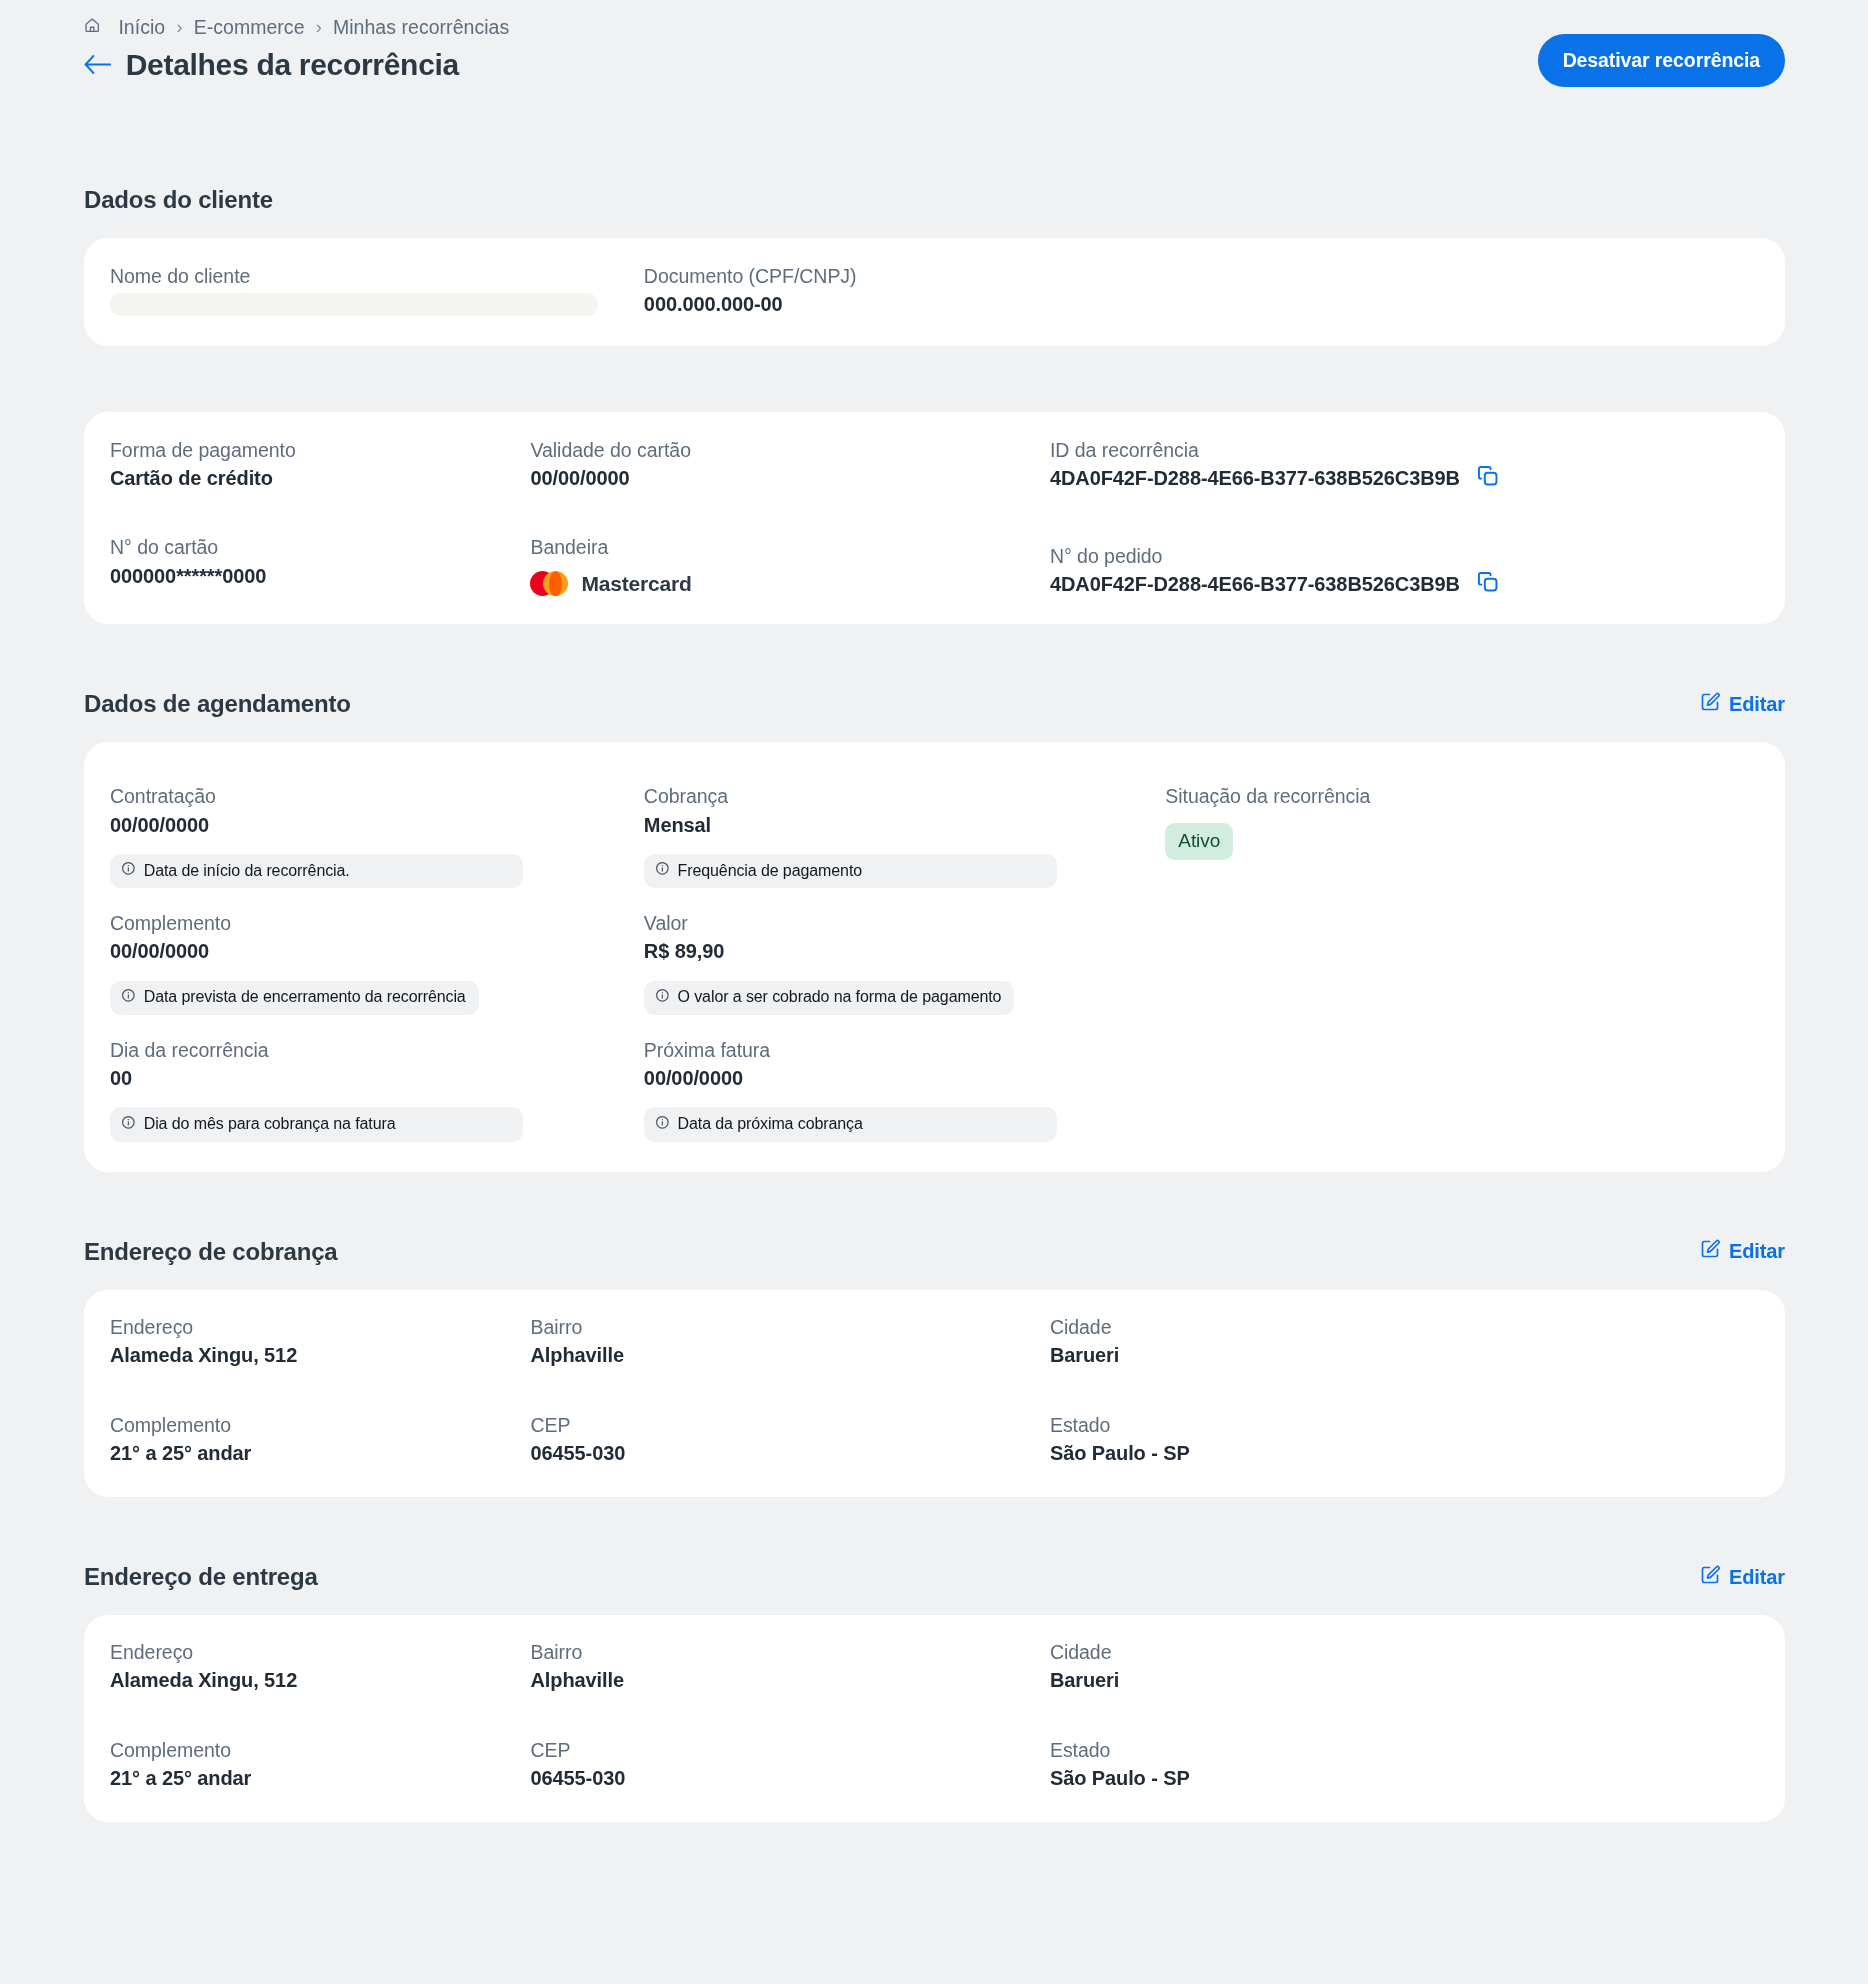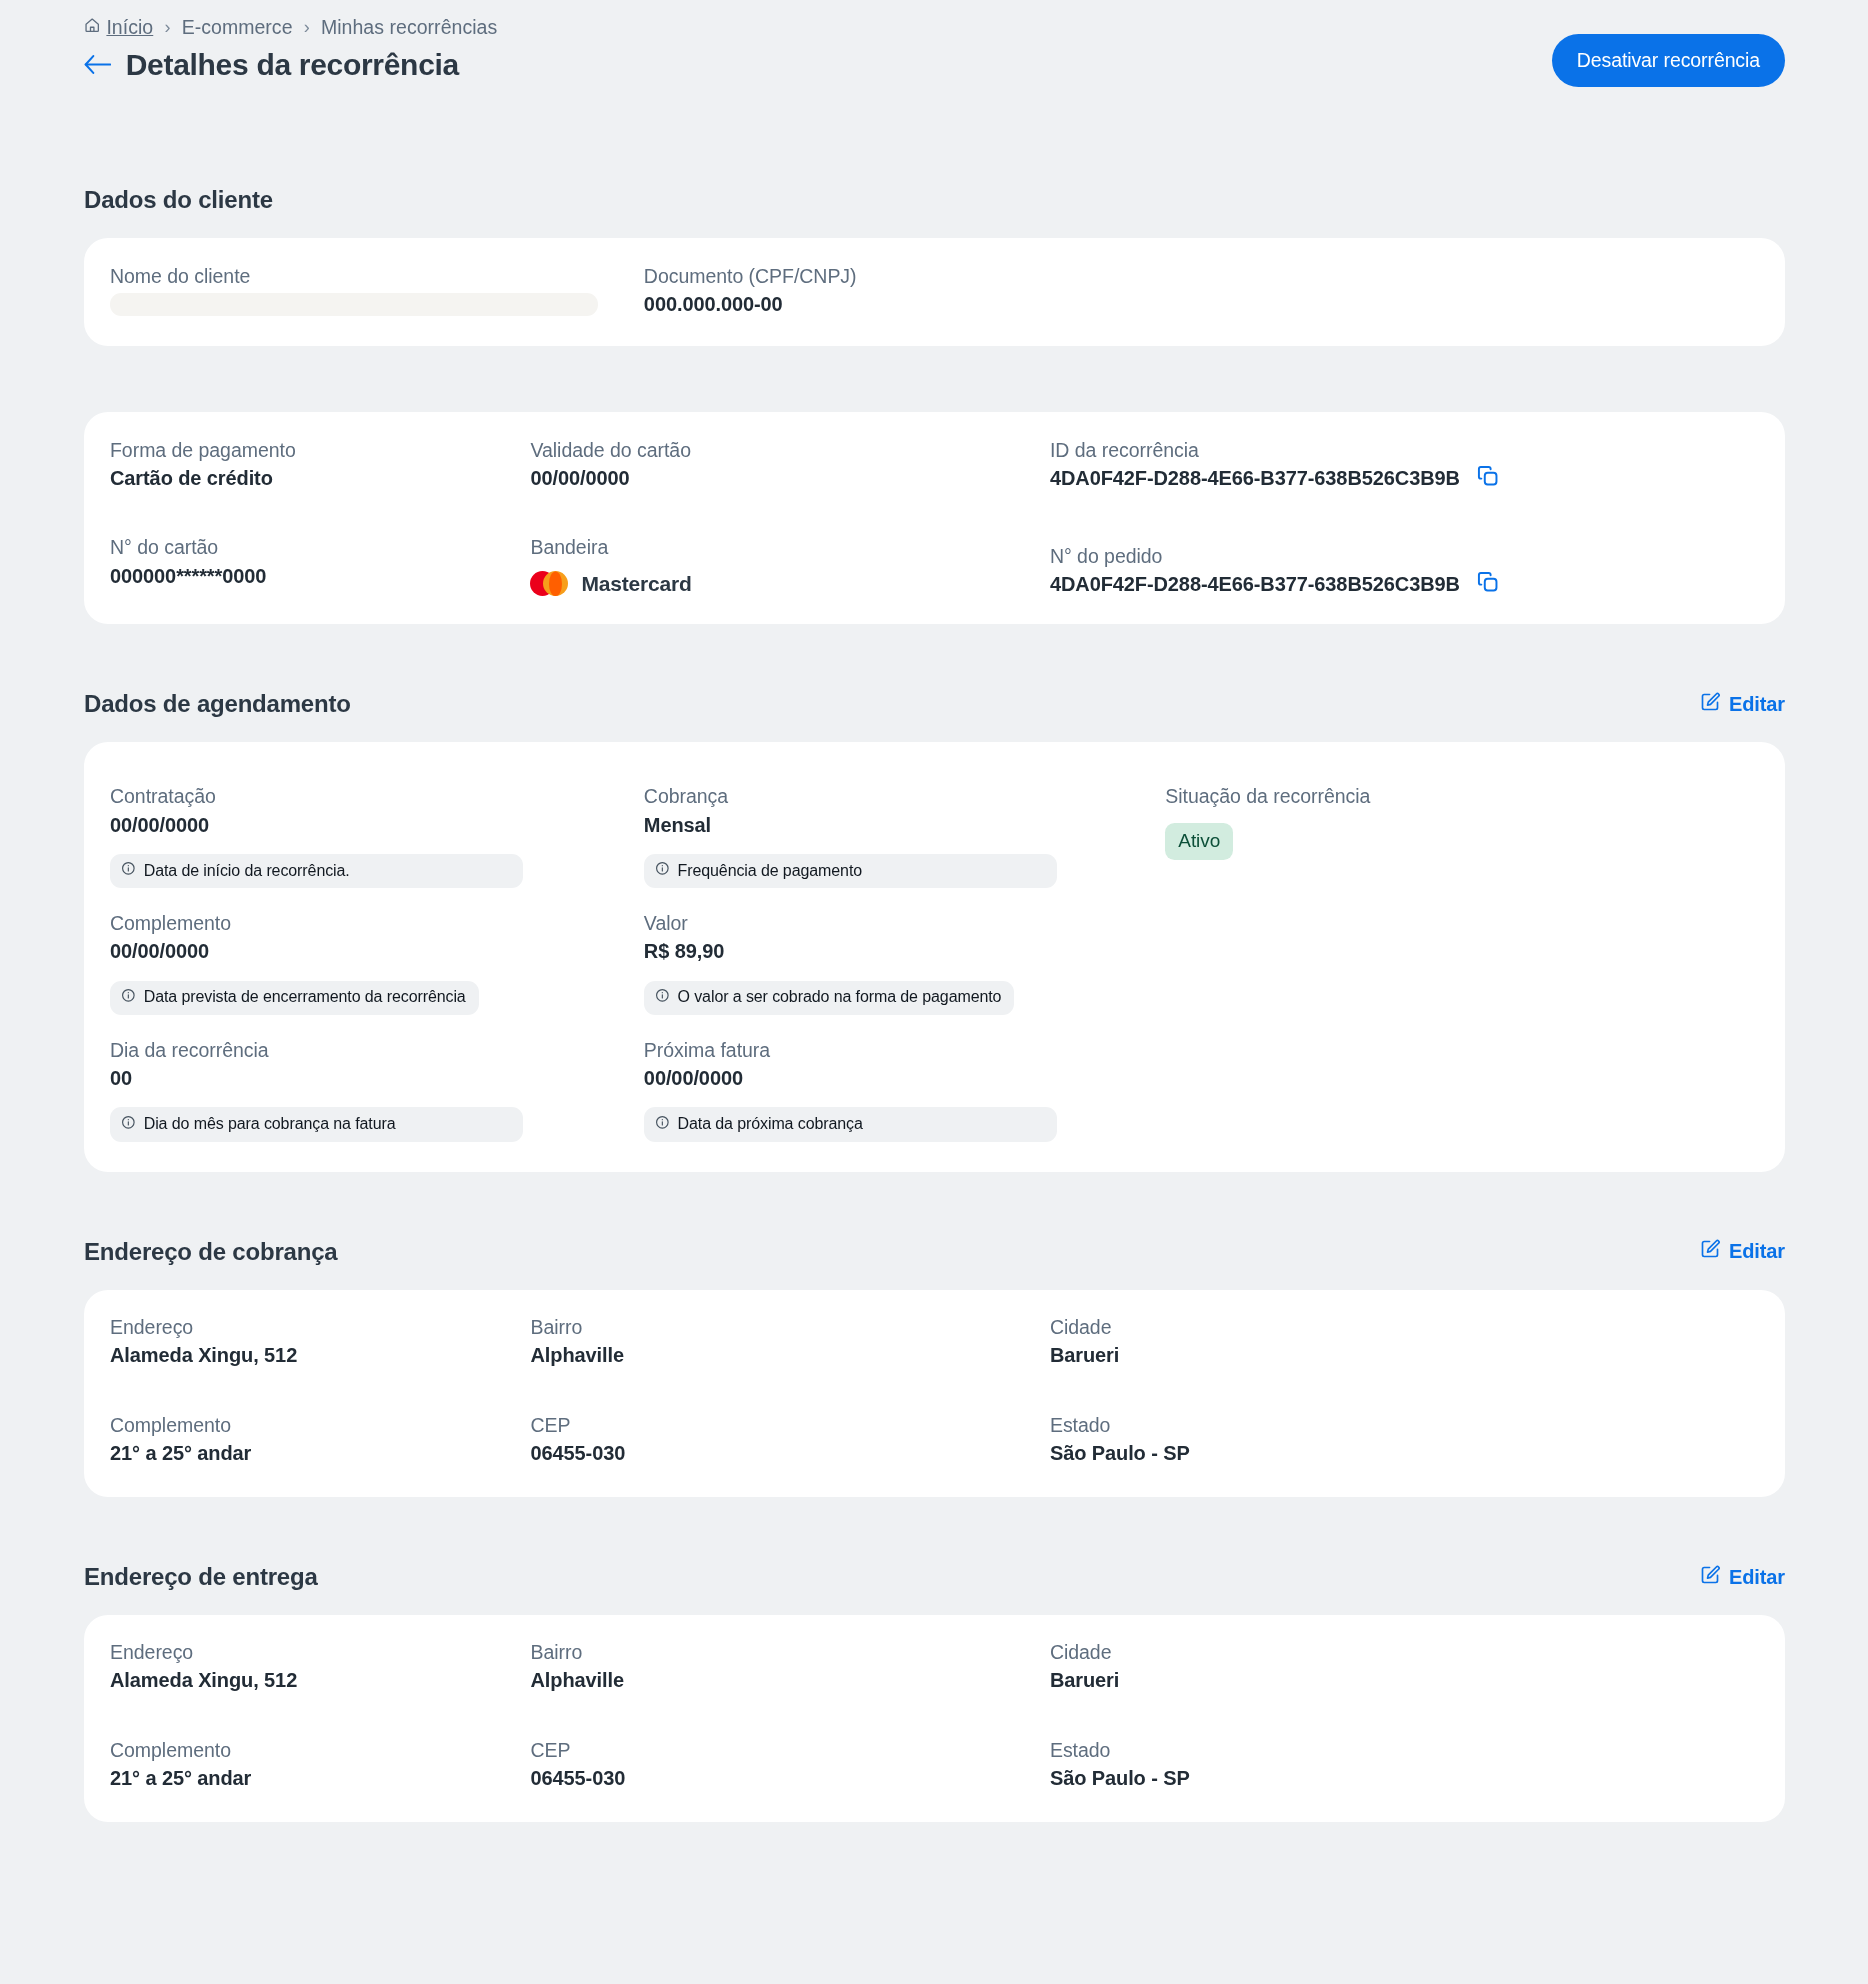--- a/index.html
+++ b/index.html
@@ -31,22 +31,21 @@
   }
   .crumb {
     font-size: 19.5px;
     color: #5e6d7e;
     letter-spacing: 0.04px;
     white-space: nowrap;
   }
   .crumb.home {
     display: flex;
     align-items: center;
-    gap: 6px;
-    text-decoration: underline;
+    gap: 18px;
   }
   .crumb-sep {
     color: #7c8a99;
     font-size: 18px;
     line-height: 1;
   }
   .home-icon { display: block; }
 
   .title-row {
     display: flex;
@@ -68,21 +67,21 @@
   .deactivate-btn {
     position: absolute;
     top: 34px;
     right: 0;
     background: #0a72e8;
     color: #ffffff;
     border: none;
     border-radius: 43px;
     font-family: "Liberation Sans", sans-serif;
     font-size: 19.5px;
-    font-weight: 400;
+    font-weight: 700;
     letter-spacing: -0.1px;
     padding: 14.7px 25px 15.6px 25px;
     cursor: pointer;
     white-space: nowrap;
   }
 
   
   .section { margin-top: 0; }
 
   .section-head {

